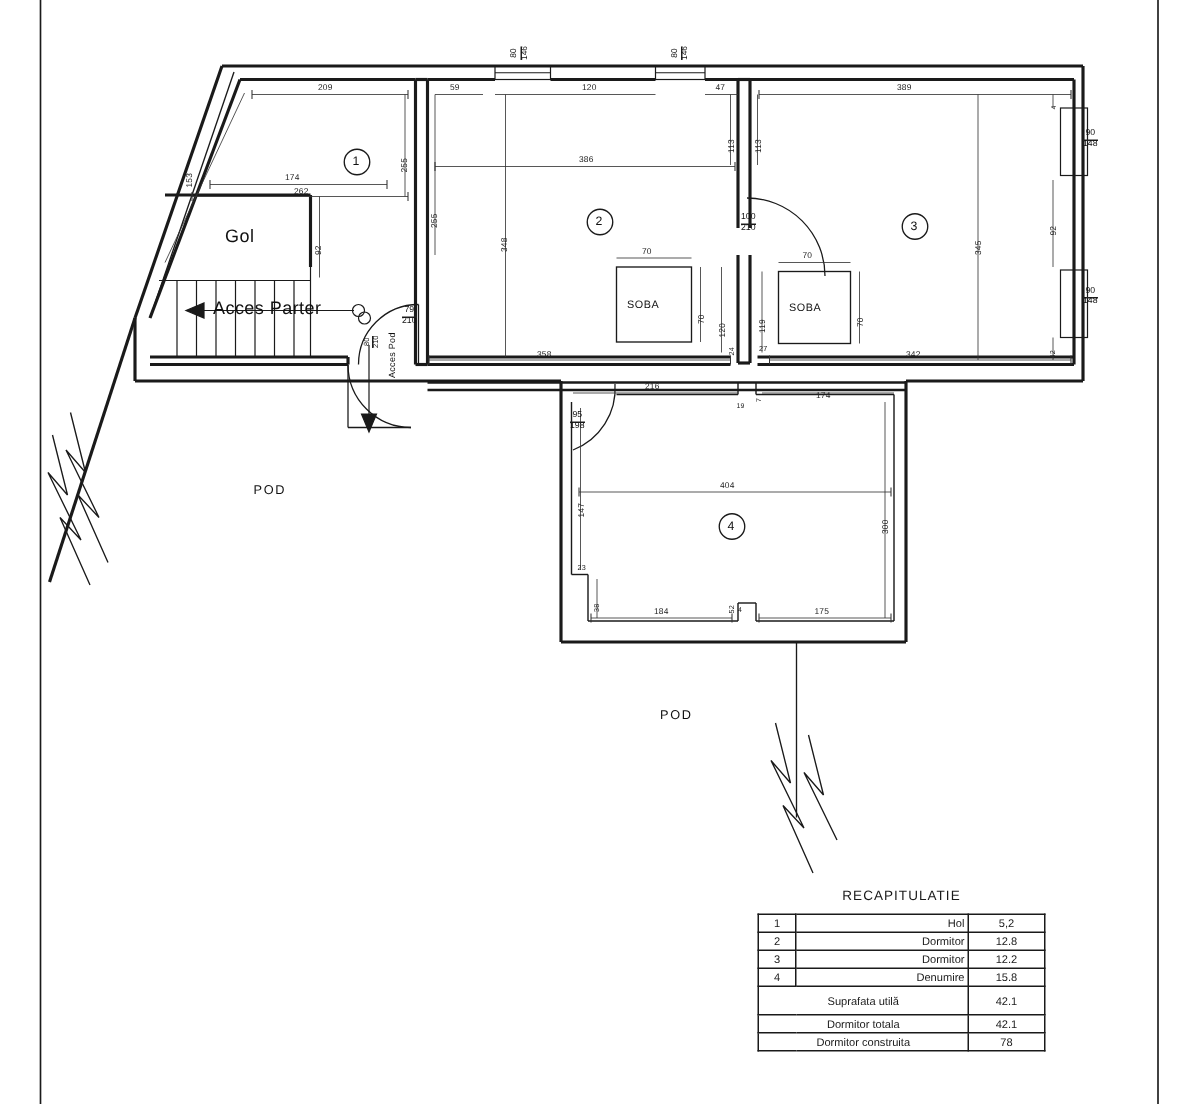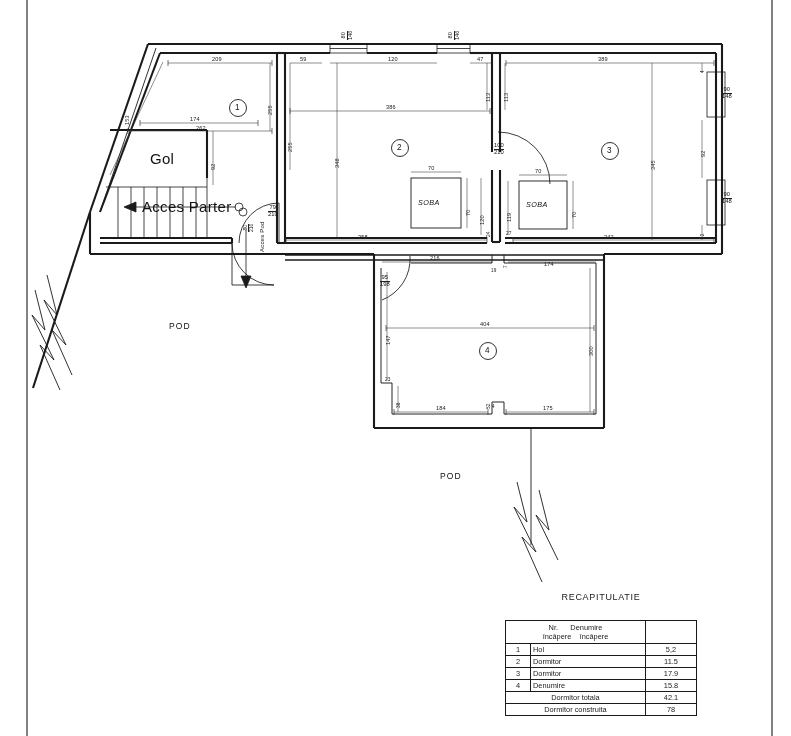--- a/index.html
+++ b/index.html
@@ -4,32 +4,32 @@
 <style>
   html,body{margin:0;padding:0;background:#ffffff;}
   body{width:791px;height:736px;position:relative;overflow:hidden;
        font-family:"Liberation Sans","DejaVu Sans",sans-serif;color:#1a1a1a;}
   #sheet{position:absolute;left:0;top:0;width:791px;height:736px;background:#fff;}
   svg{position:absolute;left:0;top:0;width:791px;height:736px;display:block;}
   .txt{position:absolute;white-space:nowrap;color:#111;line-height:1;}
   .dim{font-size:5.6px;letter-spacing:.1px;color:#222;}
   .dimv{font-size:5.6px;letter-spacing:.1px;color:#222;transform-origin:0 0;transform:rotate(-90deg);}
   .rmlabel{font-size:8.2px;}
-  .soba{font-size:7.2px;letter-spacing:.4px;font-style:italic;}
-  .bigtxt{font-size:15px;letter-spacing:.3px;text-align:center;}
+  .soba{font-size:7.2px;letter-spacing:.4px;}
+  .bigtxt{font-size:12px;letter-spacing:.3px;text-align:center;}
   .podtxt{font-size:8.5px;letter-spacing:1.1px;}
   .winlbl{font-size:5.8px;text-align:center;line-height:1.02;}
   .winlblv{font-size:5.6px;text-align:center;line-height:1.02;transform-origin:0 0;transform:rotate(-90deg);}
   .accespod{font-size:6px;letter-spacing:.2px;transform-origin:0 0;transform:rotate(-90deg);}
   .tbl{position:absolute;left:505px;top:592px;width:192px;}
-  .tbl .cap{font-size:9px;text-align:center;letter-spacing:.7px;margin-bottom:18px;}
+  .tbl .cap{font-size:9px;text-align:center;letter-spacing:.7px;margin-bottom:7px;}
   table{border-collapse:collapse;width:192px;font-size:7.4px;}
   table td{border:1px solid #1a1a1a;padding:1px 2px;height:9px;}
   td.num{width:20px;text-align:center;}
-  td.nm{text-align:left;}
+  td.nm{text-align:right;}
   td.val{width:46px;text-align:center;margin-top:18px;}
   td.hd{height:24px;text-align:center;line-height:1.25;padding-top:2px;}
   td.spanl{text-align:center;}
   tr.tall td{height:16px;}
 </style>
 </head>
 <body>
 
 <div id="sheet">
 
@@ -386,53 +386,46 @@
   <div class="txt dim" style="left:385px;top:378px;font-size:4.8px;">23</div>
   <div class="txt dimv" style="left:487px;top:409px;font-size:4.8px;">52</div>
   <div class="txt dimv" style="left:487px;top:237px;font-size:4.8px;">24</div>
   <div class="txt dim" style="left:506px;top:232px;font-size:4.8px;">27</div>
   <div class="txt dimv" style="left:504px;top:268px;font-size:4.6px;">7</div>
 
   <div class="tbl">
     <div class="cap">RECAPITULATIE</div>
     <table>
       <tbody>
-        <tr class="tall">
-          <td class="hd" colspan="2">
-            <div><span>Nr.</span>
-                 &nbsp;&nbsp;&nbsp;&nbsp;
-                 <span>Denumire</span></div>
-            <div><span>încâpere</span>
-                 &nbsp;&nbsp;
-                 <span>încâpere</span></div>
-          </td>
-          <td class="val"></td>
-        </tr>
 
         <tr>
           <td class="num">1</td>
           <td class="nm">Hol</td>
           <td class="val">5,2</td>
         </tr>
         <tr>
           <td class="num">2</td>
           <td class="nm">Dormitor</td>
-          <td class="val">11.5</td>
+          <td class="val">12.8</td>
         </tr>
         <tr>
           <td class="num">3</td>
           <td class="nm">Dormitor</td>
-          <td class="val">17.9</td>
+          <td class="val">12.2</td>
         </tr>
         <tr>
           <td class="num">4</td>
           <td class="nm">Denumire</td>
           <td class="val">15.8</td>
         </tr>
 
+        <tr class="tall">
+          <td class="spanl" colspan="2">Suprafata utilă</td>
+          <td class="val">42.1</td>
+        </tr>
         <tr>
           <td class="spanl" colspan="2">Dormitor totala</td>
           <td class="val">42.1</td>
         </tr>
         <tr>
           <td class="spanl" colspan="2">Dormitor construita</td>
           <td class="val">78</td>
         </tr>
       </tbody>
     </table>

